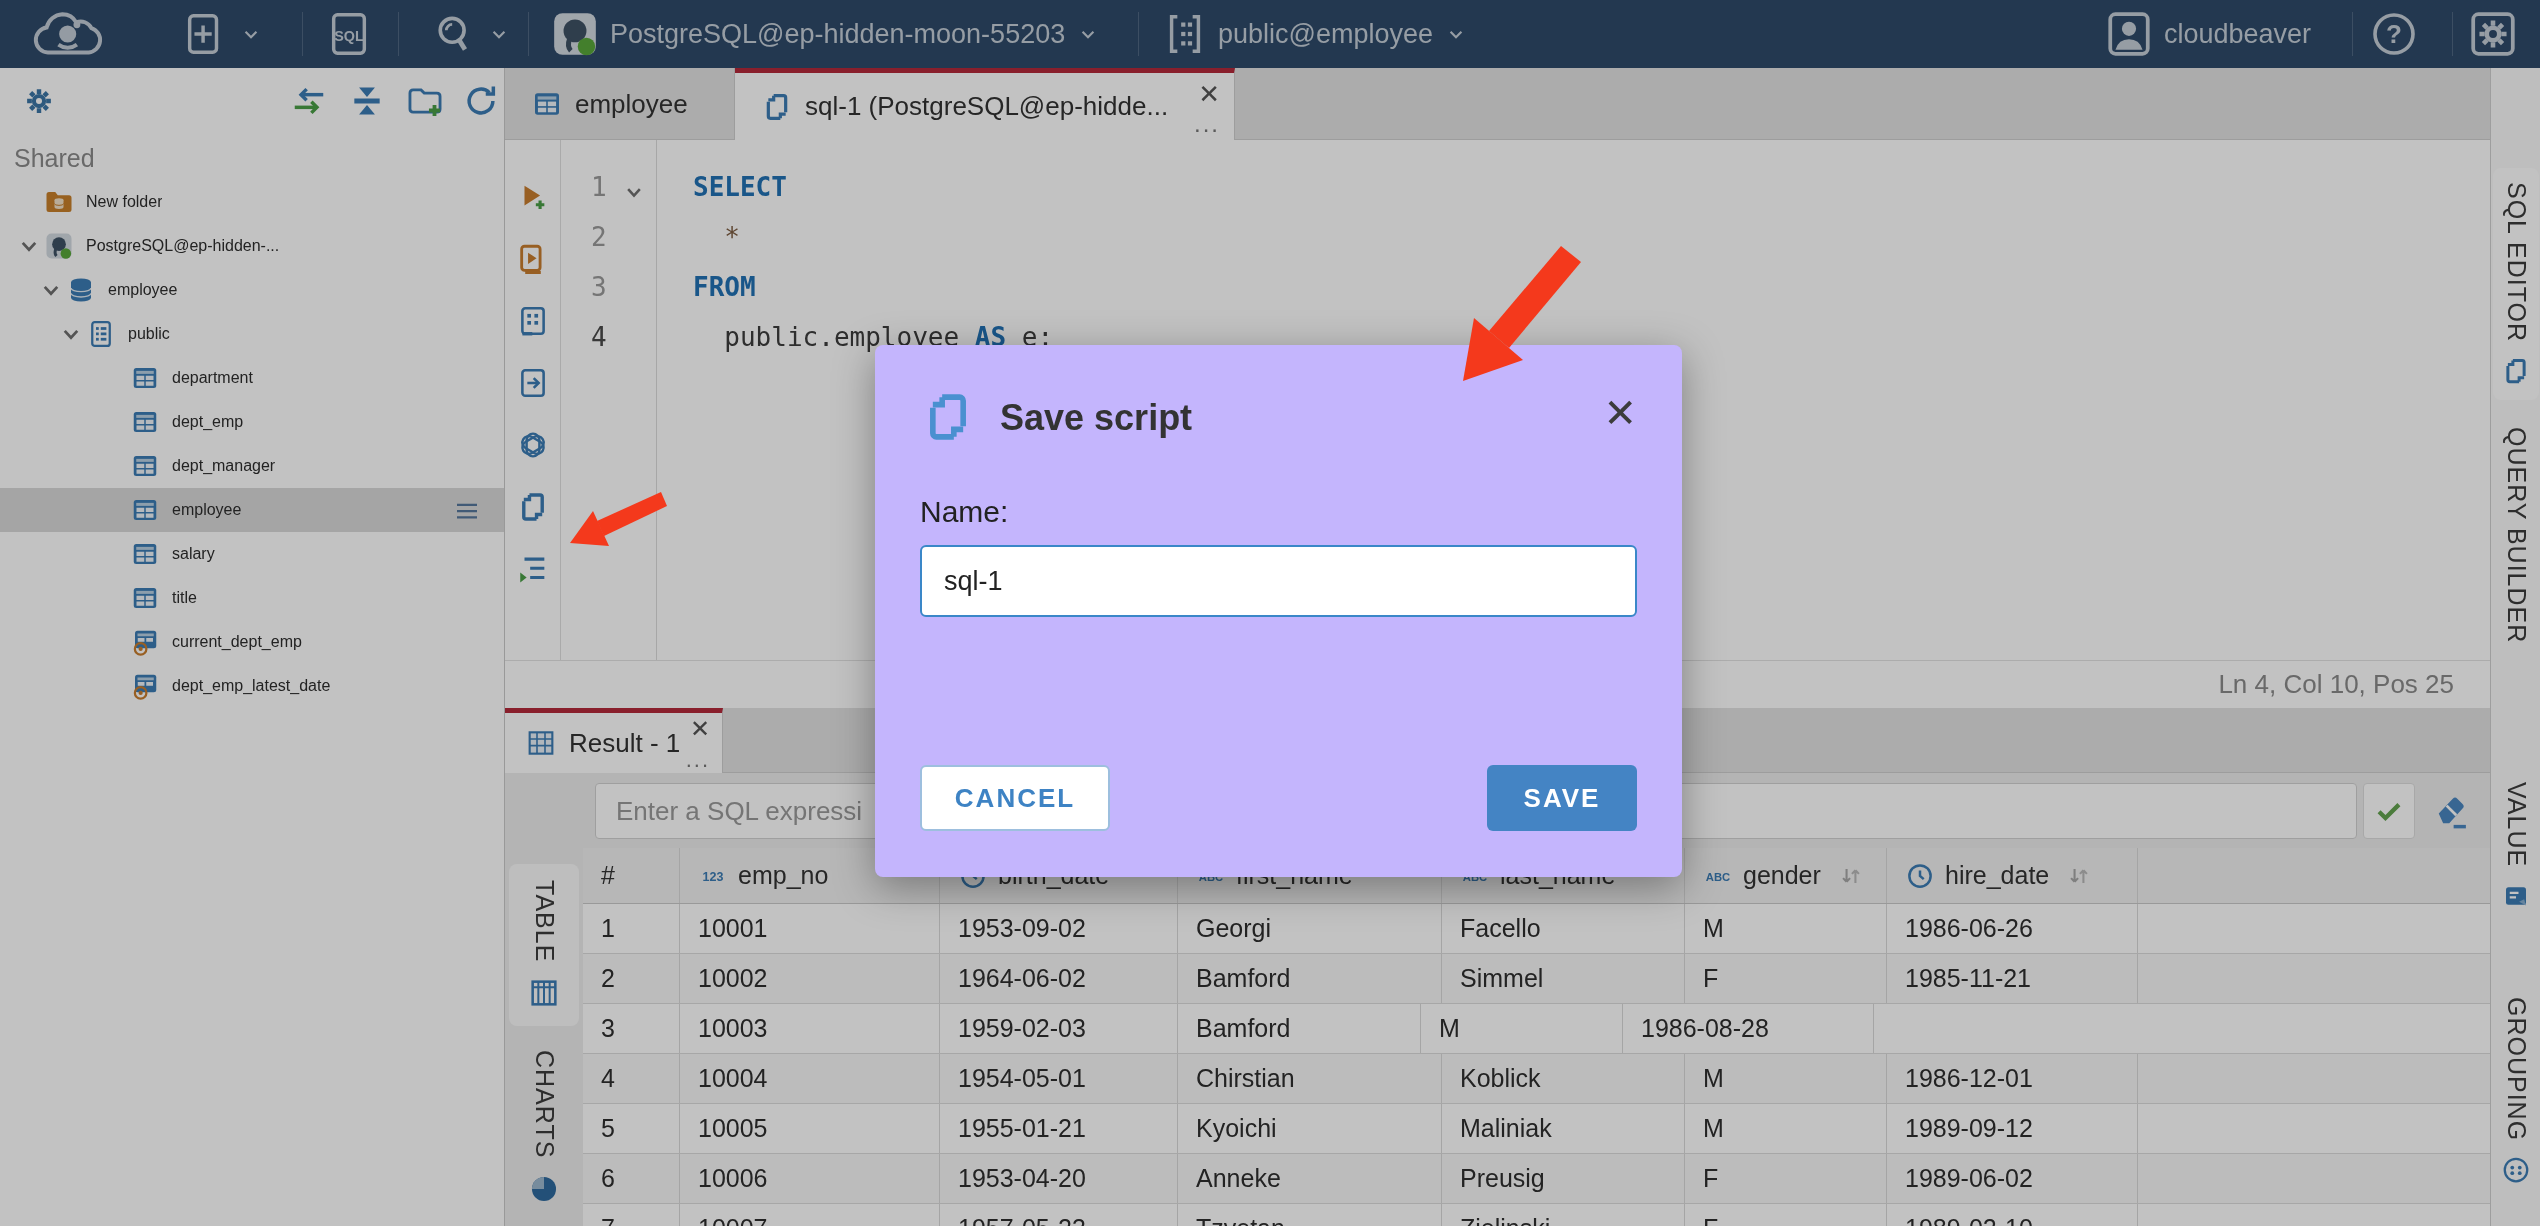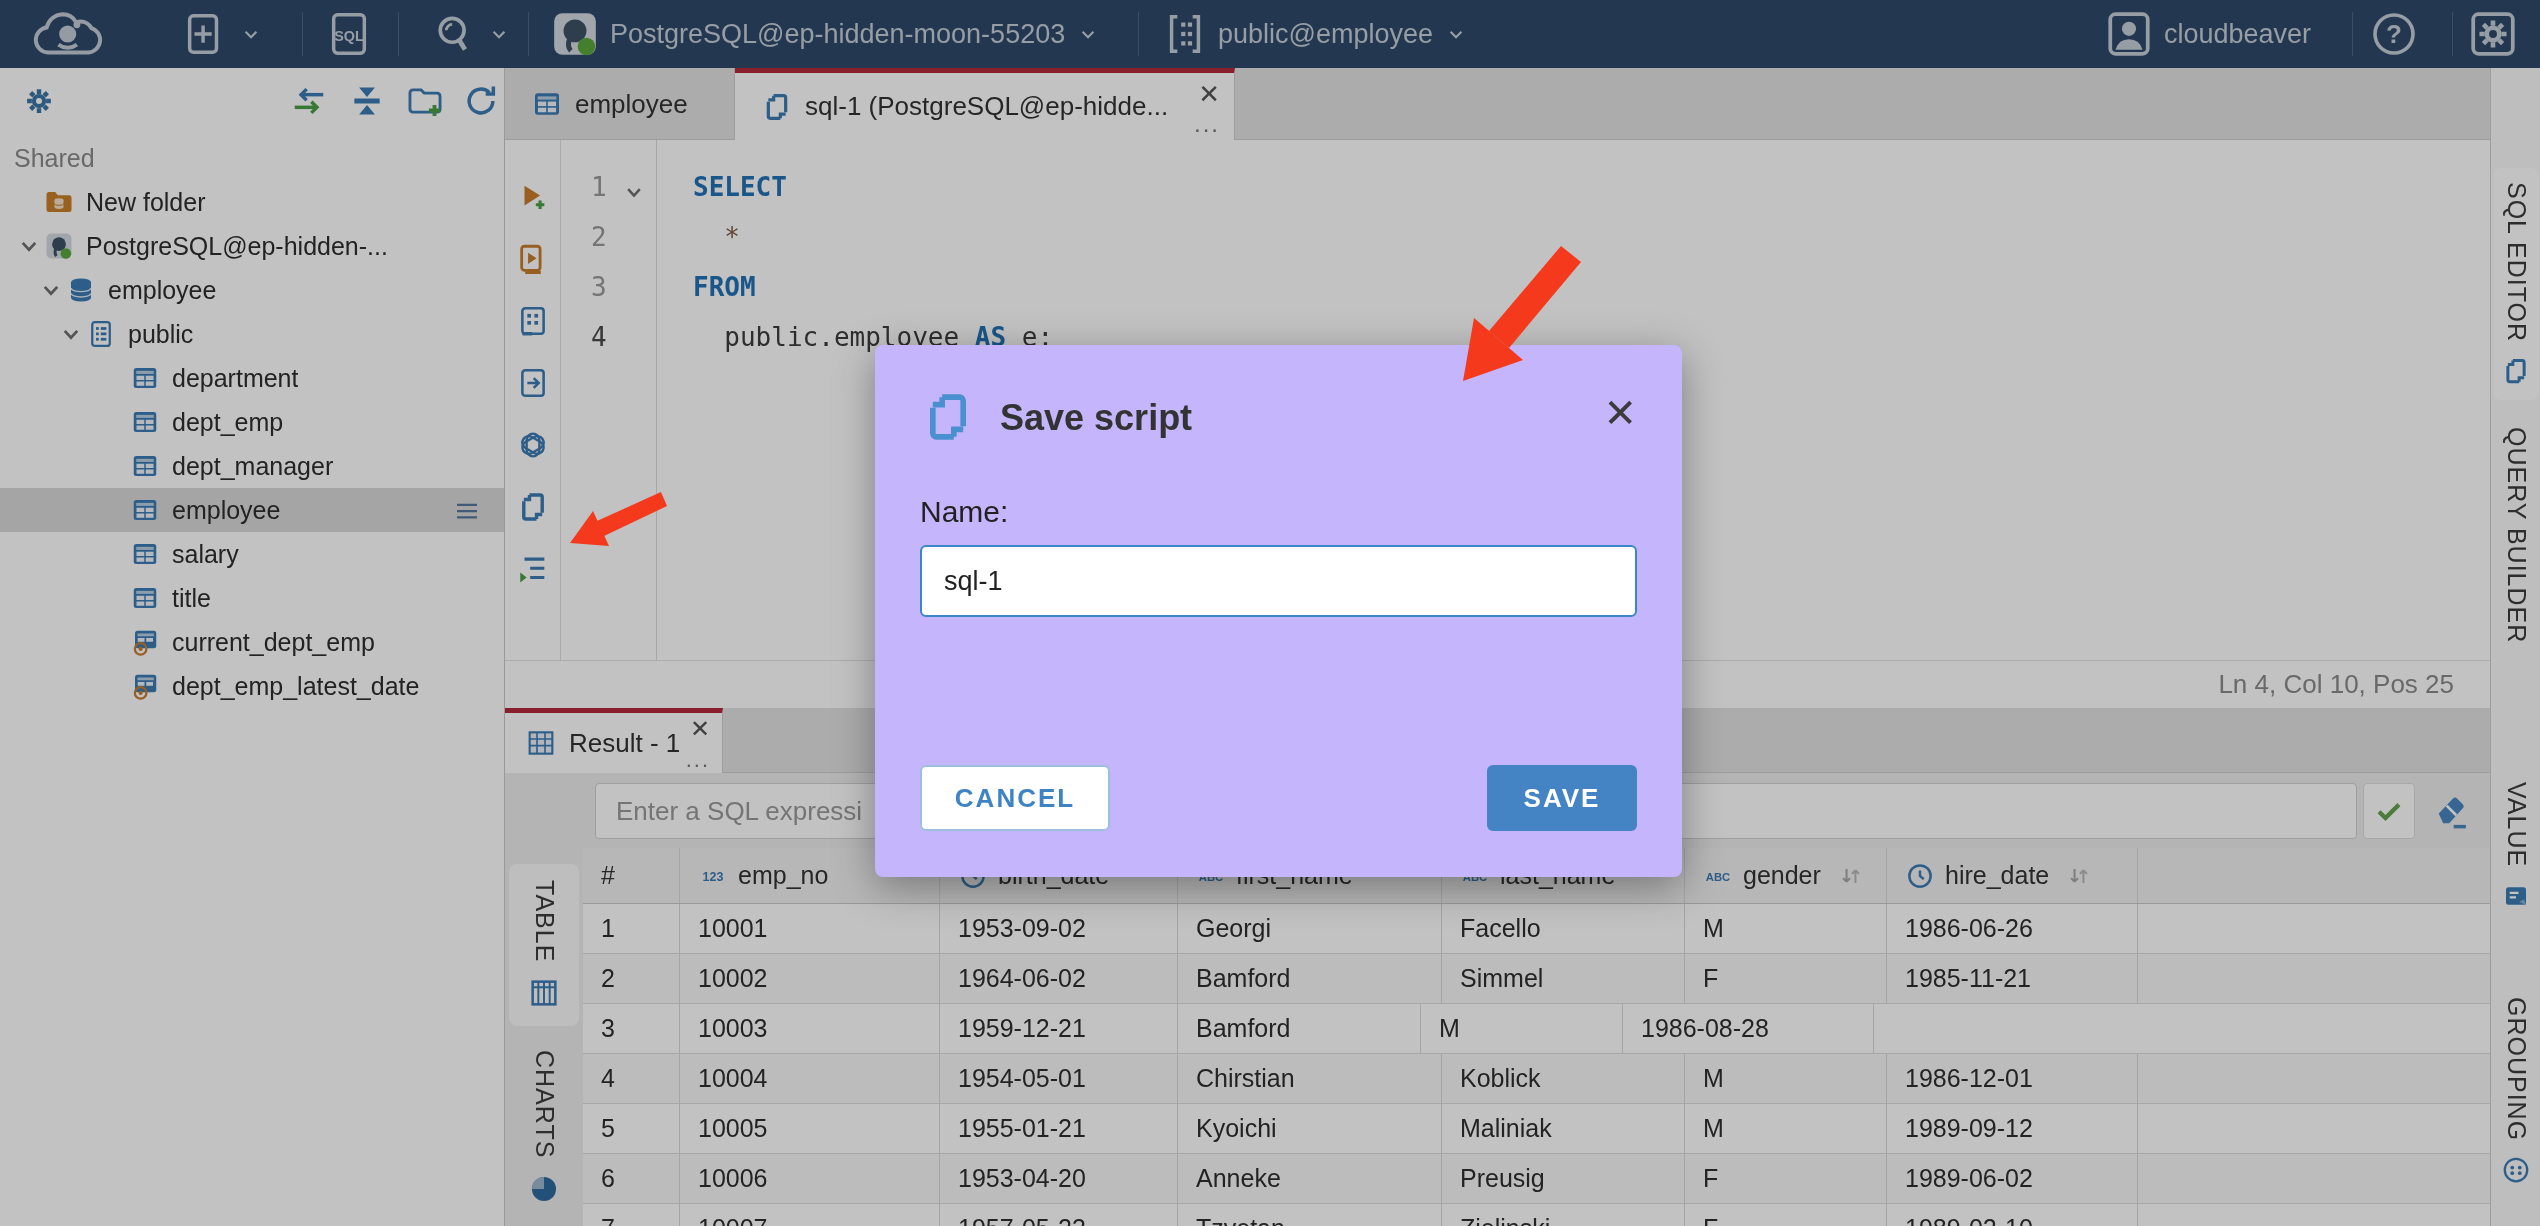--- a/index.html
+++ b/index.html
@@ -10,21 +10,21 @@
   .tb-item { position:absolute; top:0; height:68px; display:flex; align-items:center; gap:10px; color:#c6cfd8; font-size:27px; }
   .tb-sep { position:absolute; top:12px; width:1px; height:44px; background:rgba(255,255,255,.16); }
   .tb-item svg { display:block; }
 
   
   #sidebar { position:absolute; left:0; top:68px; width:505px; height:1158px; background:#fff; border-right:1px solid #c9c9c9; z-index:1; }
   #nav-toolbar { position:absolute; left:0; top:0; width:100%; height:64px; }
   #nav-toolbar .nicon { position:absolute; top:14px; width:38px; height:38px; }
   #shared-label { position:absolute; left:14px; top:76px; font-size:25px; color:#8a8a8a; }
   #tree { position:absolute; left:0; top:112px; width:100%; }
-  .tree-row { position:relative; height:44px; display:flex; align-items:center; font-size:25px; color:#2e2e2e; }
+  .tree-row { position:relative; height:44px; display:flex; align-items:center; font-size:16px; color:#2e2e2e; }
   .tree-row.sel { background:#d9d9d9; }
   .tree-row .chev { width:30px; height:30px; flex:0 0 30px; }
   .tree-row .ticon { width:30px; height:30px; flex:0 0 30px; margin-right:12px; }
   .tree-row .tlabel { white-space:nowrap; overflow:hidden; }
   .tree-row .menu { position:absolute; right:22px; top:8px; width:30px; height:30px; }
 
   
   #main { position:absolute; left:505px; top:68px; width:1985px; height:1158px; background:#fff; z-index:1; }
 
   #etabs { position:absolute; left:0; top:0; width:100%; height:72px; background:#e2e2e2; border-bottom:1px solid #cfcfcf; }
@@ -613,21 +613,21 @@
           <div class="gcell fill"></div>
         </div>
         <div class="grow gdata">
           <div class="gcell" style="width:97px">
             <span>3</span>
           </div>
           <div class="gcell" style="width:260px">
             <span>10003</span>
           </div>
           <div class="gcell" style="width:238px">
-            <span>1959-12-21</span>
+            <span>1959-02-03</span>
           </div>
           <div class="gcell" style="width:243px">
             <span>Bamford</span>
           </div>
           <div class="gcell" style="width:202px">
             <span>M</span>
           </div>
           <div class="gcell" style="width:251px">
             <span>1986-08-28</span>
           </div>

